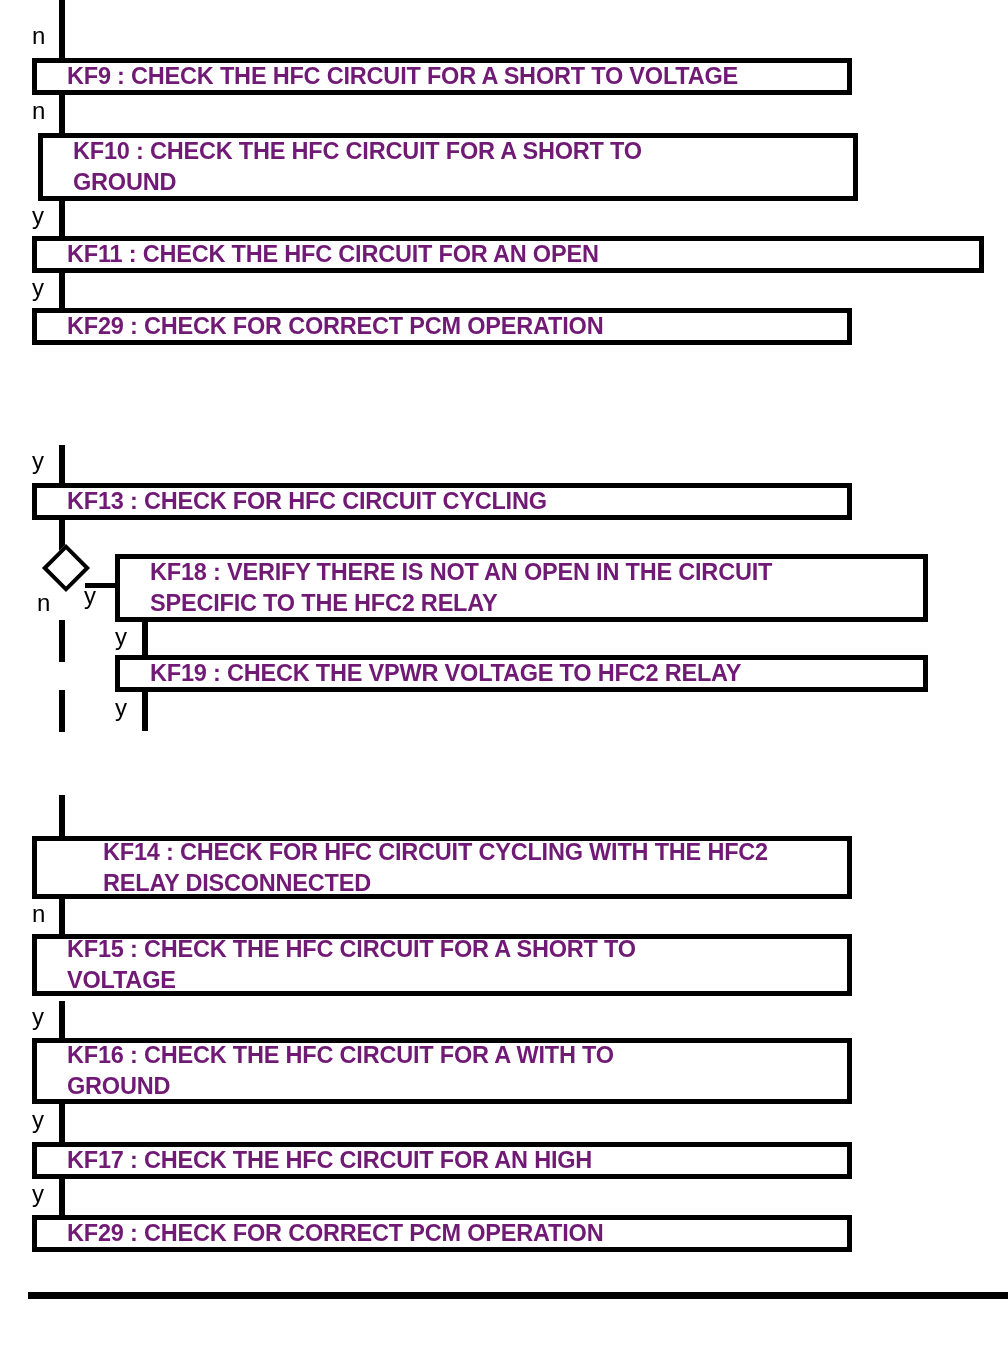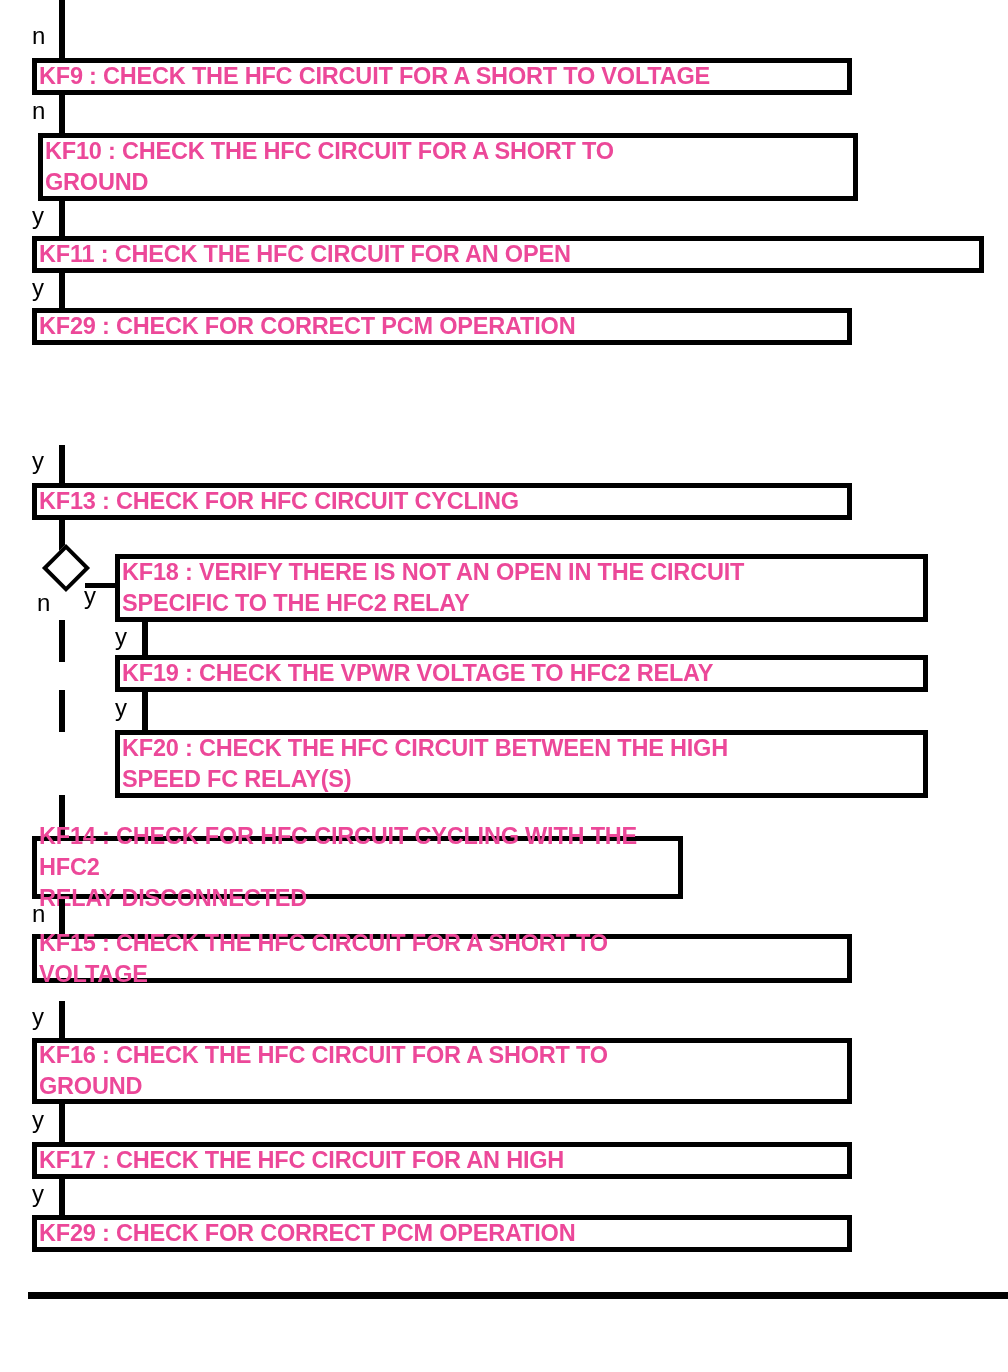--- a/index.html
+++ b/index.html
@@ -25,24 +25,25 @@
     border: 5px solid #000000;
     background: #ffffff;
     display: flex;
     align-items: center;
   }
   .node .node-text {
     font-family: "Liberation Sans", sans-serif;
     font-weight: bold;
     font-size: 23.5px;
     line-height: 31px;
-    color: #ec4899;
+    color: #701a75;
     letter-spacing: -0.2px;
     padding: 0 2px 0 2px;
     white-space: pre-line;
+    margin-left: 28px;
   }
   
   .conn {
     position: absolute;
     background: #000000;
   }
   .conn-v { width: 6px; }
   .conn-h { height: 5px; }
   .conn-dash {
     position: absolute;
@@ -128,41 +129,37 @@
   </div>
   <div class="conn conn-v" style="left:142px; top:622px; height:34px;"></div>
   <div class="branch-label" style="left:115px; top:625px;">y</div>
 
   <div class="node" style="left:115px; top:655px; width:813px; height:37px;text-align:center;">
     <span class="node-text">KF19 : CHECK THE VPWR VOLTAGE TO HFC2 RELAY</span>
   </div>
   <div class="conn conn-v" style="left:142px; top:692px; height:39px;"></div>
   <div class="branch-label" style="left:115px; top:696px;">y</div>
 
-  <div class="node" style="left:115px; top:730px; width:813px; height:68px;">
-    <span class="node-text">KF20 : CHECK THE HFC CIRCUIT BETWEEN THE HIGH
-SPEED FC RELAY(S)</span>
-  </div>
 
-  <div class="node" style="left:32px; top:836px; width:651px; height:63px;">
+  <div class="node" style="left:32px; top:836px; width:820px; height:63px;padding-left:36px;">
     <span class="node-text">KF14 : CHECK FOR HFC CIRCUIT CYCLING WITH THE HFC2
 RELAY DISCONNECTED</span>
   </div>
   <div class="conn conn-v" style="left:59px; top:899px; height:36px;"></div>
   <div class="branch-label" style="left:32px; top:902px;">n</div>
 
-  <div class="node" style="left:32px; top:934px; width:820px; height:49px;">
+  <div class="node" style="left:32px; top:934px; width:820px; height:62px;">
     <span class="node-text">KF15 : CHECK THE HFC CIRCUIT FOR A SHORT TO
 VOLTAGE</span>
   </div>
   <div class="conn conn-v" style="left:59px; top:1001px; height:38px;"></div>
   <div class="branch-label" style="left:32px; top:1005px;">y</div>
 
   <div class="node" style="left:32px; top:1038px; width:820px; height:66px;">
-    <span class="node-text">KF16 : CHECK THE HFC CIRCUIT FOR A SHORT TO
+    <span class="node-text">KF16 : CHECK THE HFC CIRCUIT FOR A WITH TO
 GROUND</span>
   </div>
   <div class="conn conn-v" style="left:59px; top:1104px; height:39px;"></div>
   <div class="branch-label" style="left:32px; top:1108px;">y</div>
 
   <div class="node" style="left:32px; top:1142px; width:820px; height:37px;">
     <span class="node-text">KF17 : CHECK THE HFC CIRCUIT FOR AN HIGH</span>
   </div>
   <div class="conn conn-v" style="left:59px; top:1179px; height:37px;"></div>
   <div class="branch-label" style="left:32px; top:1182px;">y</div>

